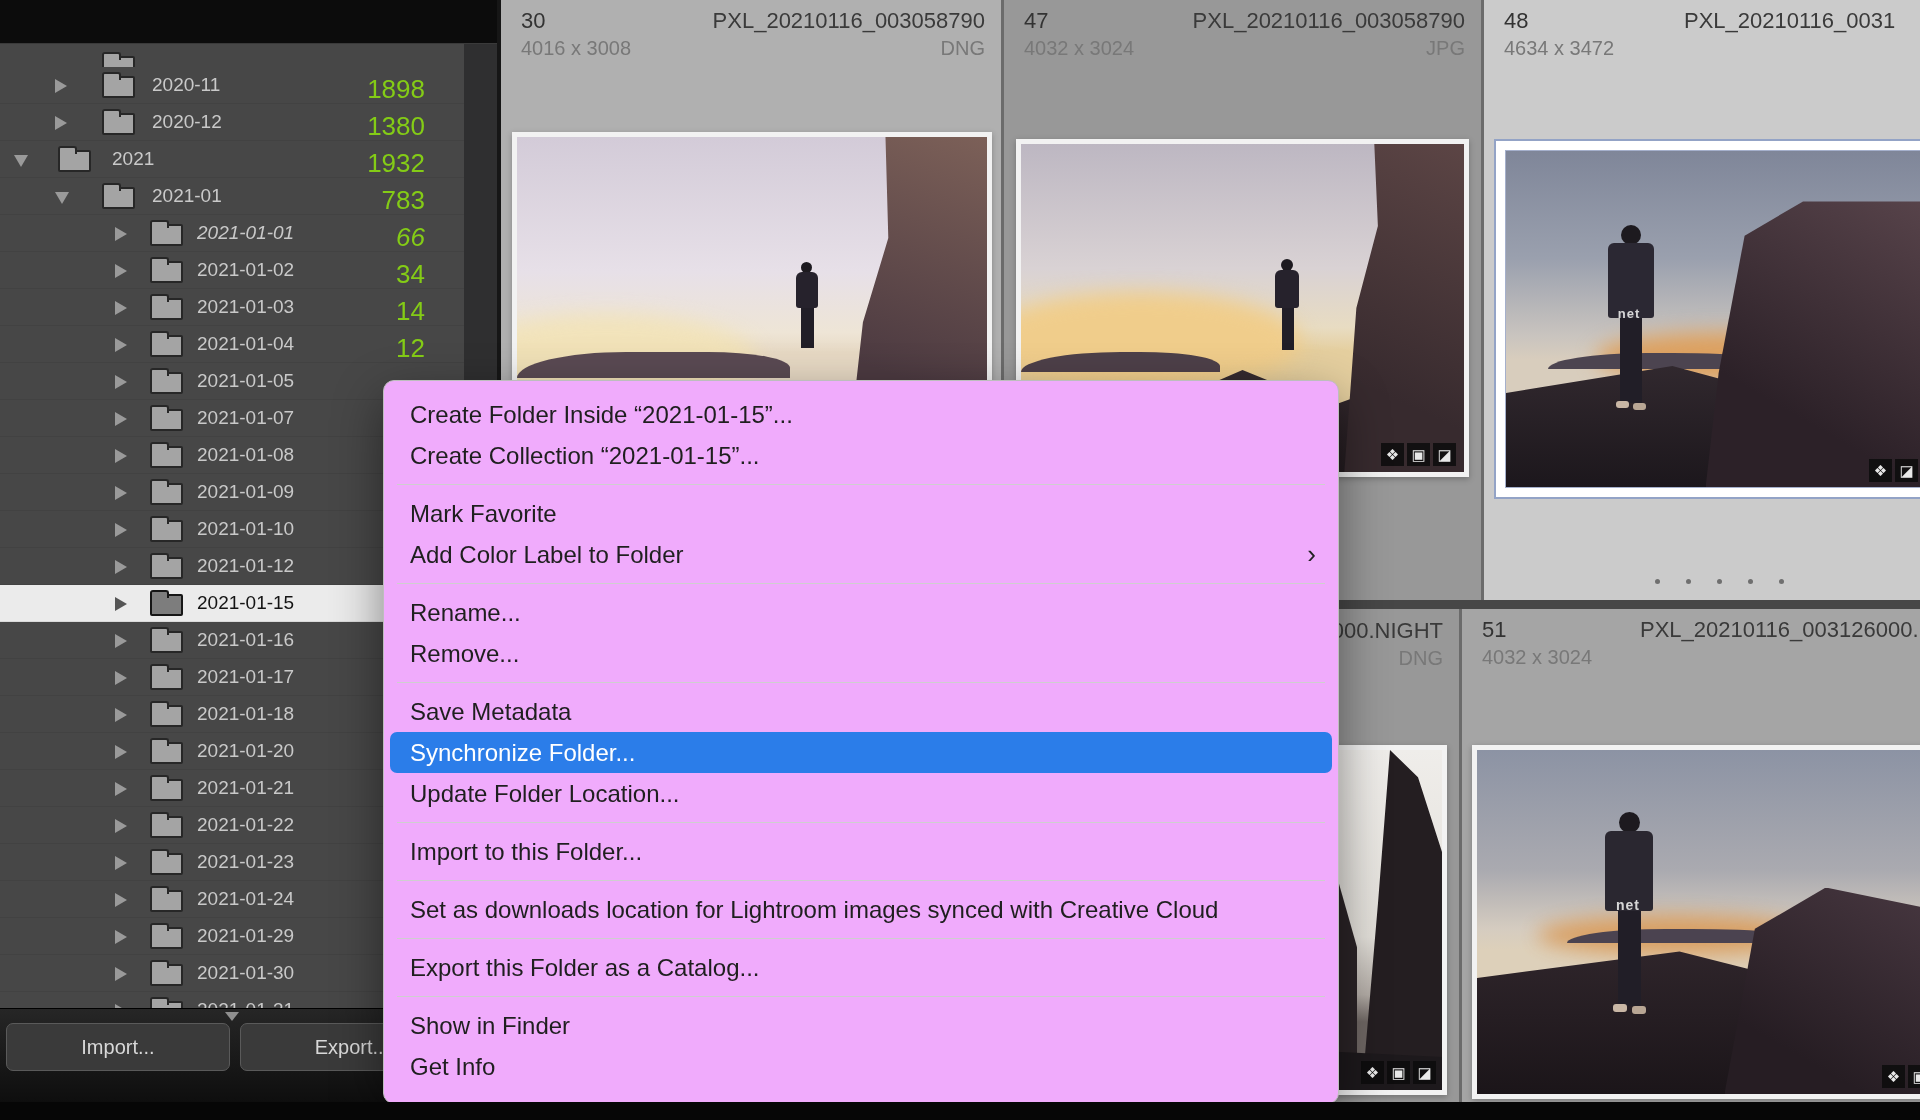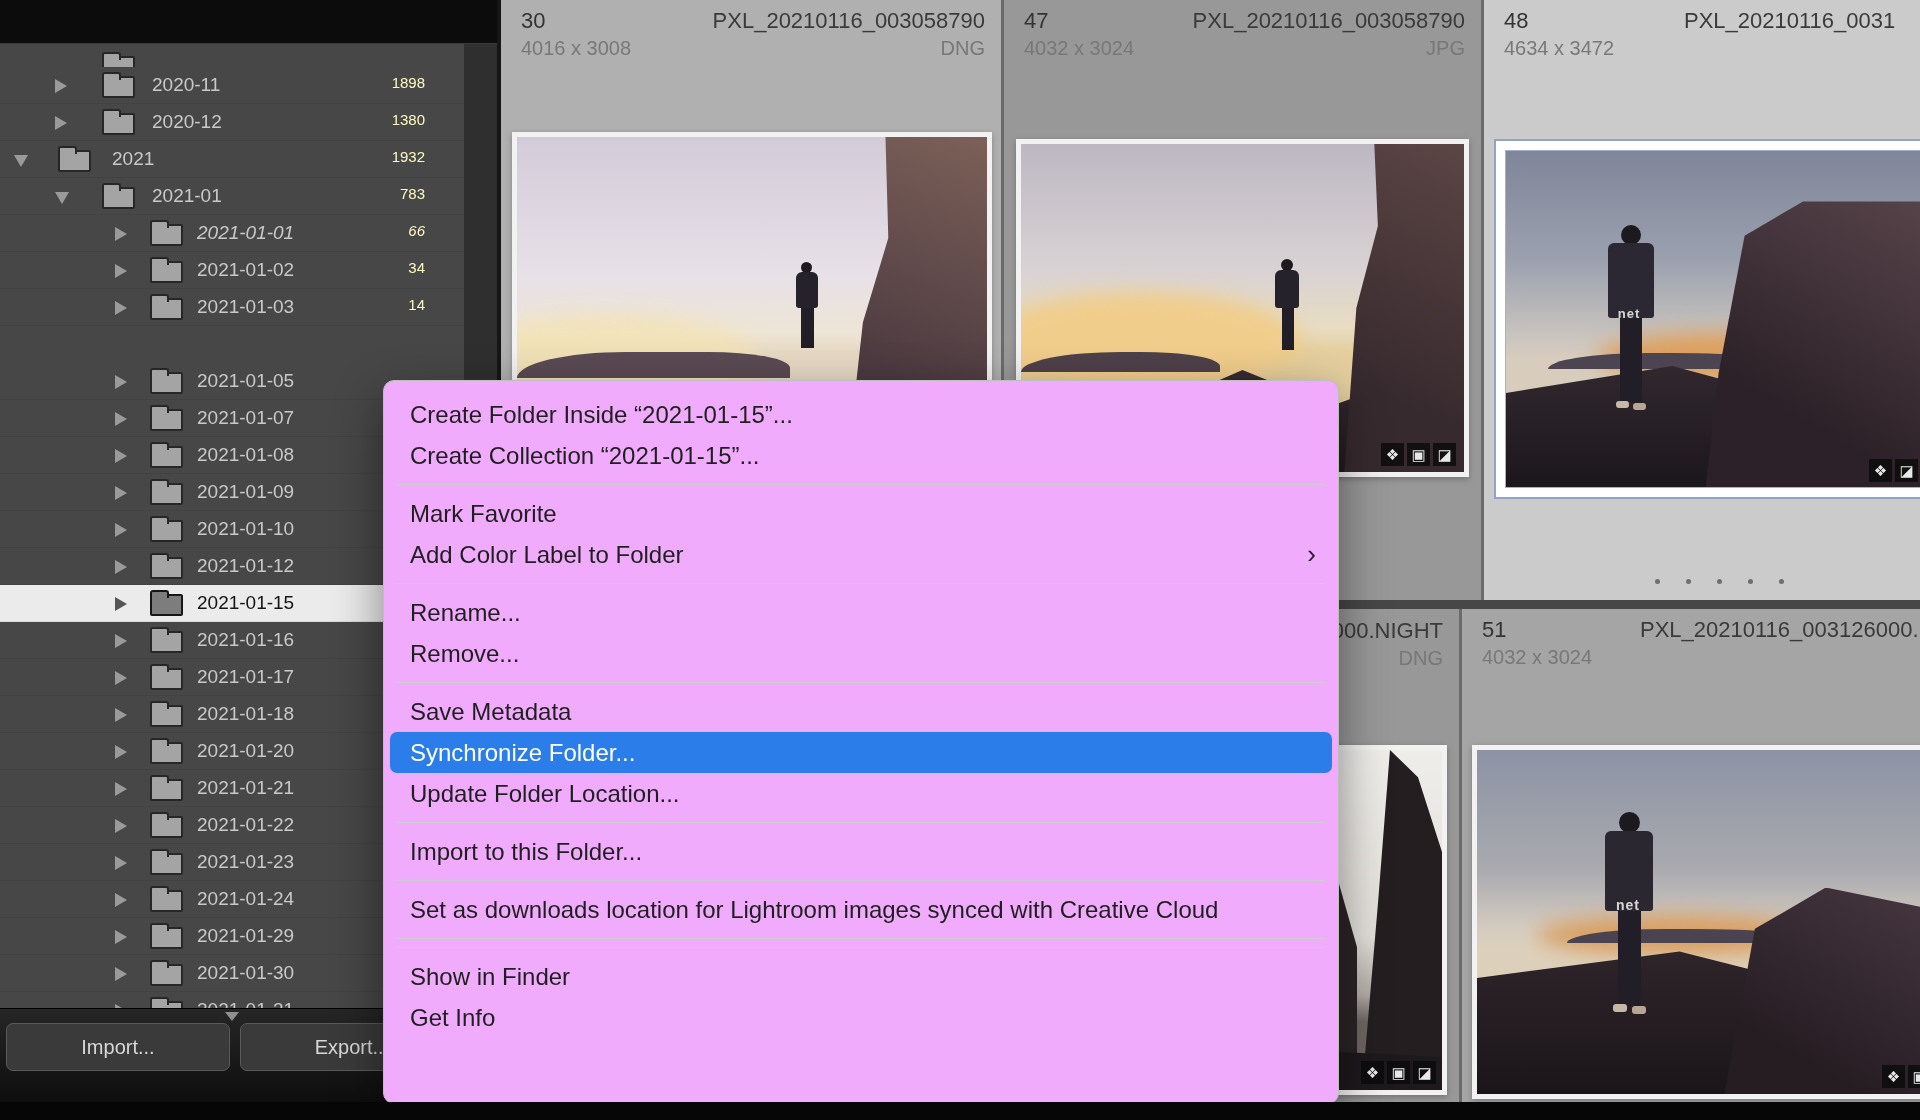--- a/index.html
+++ b/index.html
@@ -63,21 +63,21 @@
   .tri.col{border-left:12px solid #9a9a9a;border-top:7px solid transparent;border-bottom:7px solid transparent;}
   .tri.exp{border-top:12px solid #9a9a9a;border-left:7px solid transparent;border-right:7px solid transparent;top:14px;}
   .trow.sel .tri.col{border-left-color:#555;}
   .fold{position:absolute;top:9px;width:33px;height:22px;background:#a4a4a4;border:2px solid #272727;border-radius:2px;}
   .fold::before{content:"";position:absolute;left:-2px;top:-6px;width:15px;height:6px;background:#a4a4a4;
                 border:2px solid #272727;border-bottom:none;border-radius:3px 3px 0 0;}
   .trow.sel .fold{background:#7d7d7d;border-color:#161616;}
   .trow.sel .fold::before{background:#7d7d7d;border-color:#161616;}
   .tlabel{position:absolute;top:7px;font-size:19px;color:#c9c9c9;white-space:nowrap;}
   .trow.sel .tlabel{color:#141414;}
-  .tcount{position:absolute;right:39px;top:7px;font-size:15px;color:#fef9c3;}
+  .tcount{position:absolute;right:39px;top:7px;font-size:26px;color:#84cc16;}
   .partial-top{position:absolute;left:0;top:44px;width:464px;height:23px;overflow:hidden;}
   .side-bottom{position:absolute;left:0;top:1008px;width:501px;height:94px;
                background:linear-gradient(180deg,#262626,#0e0e0e);border-top:1px solid #000;}
   .scroll-tri{position:absolute;left:225px;top:3px;width:0;height:0;
               border-left:7px solid transparent;border-right:7px solid transparent;border-top:9px solid #8f8f8f;}
   .sbtn{position:absolute;top:14px;height:48px;background:#3a3a3a;border:1px solid #5a5a5a;
         border-radius:7px;color:#d8d8d8;font-size:20px;display:flex;align-items:center;justify-content:center;}
   .btn-import{left:6px;width:224px;}
   .btn-export{left:240px;width:224px;}
 
@@ -260,20 +260,26 @@
           <span class="fold" style="left: 150px;"></span>
           <span class="tlabel" style="left: 197px;">2021-01-02</span>
           <span class="tcount">34</span>
         </div>
         <div class="trow" style="top: 222px;">
           <span class="tri col" style="left: 115px;"></span>
           <span class="fold" style="left: 150px;"></span>
           <span class="tlabel" style="left: 197px;">2021-01-03</span>
           <span class="tcount">14</span>
         </div>
+        <div class="trow" style="top: 259px;">
+          <span class="tri col" style="left: 115px;"></span>
+          <span class="fold" style="left: 150px;"></span>
+          <span class="tlabel" style="left: 197px;">2021-01-04</span>
+          <span class="tcount">12</span>
+        </div>
         <div class="trow" style="top: 296px;">
           <span class="tri col" style="left: 115px;"></span>
           <span class="fold" style="left: 150px;"></span>
           <span class="tlabel" style="left: 197px;">2021-01-05</span>
           <span class="tcount"></span>
         </div>
         <div class="trow" style="top: 333px;">
           <span class="tri col" style="left: 115px;"></span>
           <span class="fold" style="left: 150px;"></span>
           <span class="tlabel" style="left: 197px;">2021-01-07</span>
@@ -396,19 +402,20 @@
       <div class="mi">Remove...</div>
       <div class="msep"></div>
       <div class="mi">Save Metadata</div>
       <div class="mi hl">Synchronize Folder...</div>
       <div class="mi">Update Folder Location...</div>
       <div class="msep"></div>
       <div class="mi">Import to this Folder...</div>
       <div class="msep"></div>
       <div class="mi">Set as downloads location for Lightroom images synced with Creative Cloud</div>
       <div class="msep"></div>
+      <div class="mi">Export this Folder as a Catalog...</div>
       <div class="msep"></div>
       <div class="mi">Show in Finder</div>
       <div class="mi">Get Info</div>
     </div>
 
   <div class="bottom-black"></div>
 </div>
 
 </body></html>

